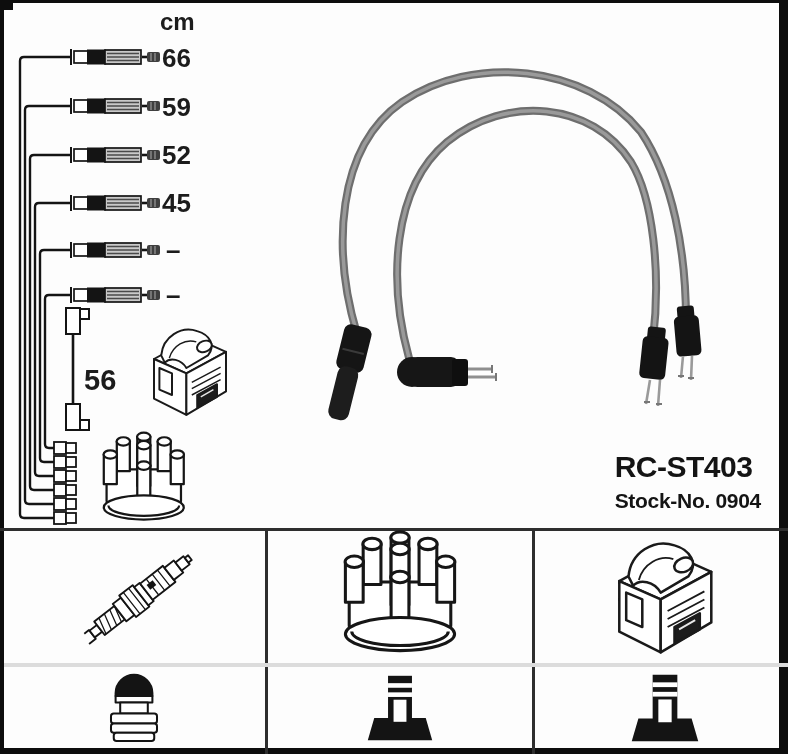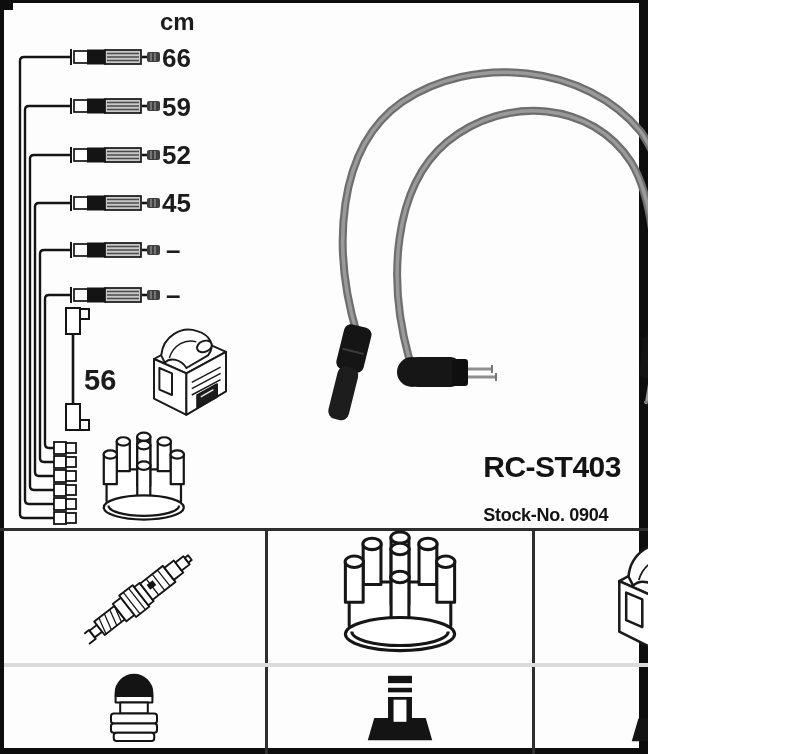--- a/index.html
+++ b/index.html
@@ -1,33 +1,33 @@
 <!DOCTYPE html>
 <html><head>
 <meta charset="utf-8">
 <style>
   html,body{margin:0;padding:0;background:#fff}
-  .stage{position:relative;width:648px;height:754px;background:#fdfdfd;overflow:hidden;
+  .stage{position:relative;width:788px;height:754px;background:#fdfdfd;overflow:hidden;
          font-family:"Liberation Sans",sans-serif;color:#161616}
   .abs{position:absolute}
   
   .f-top{left:0;top:0;width:800px;height:3px;background:#0d0d0d}
   .f-left{left:0;top:0;width:4px;height:754px;background:#0d0d0d}
   .f-right{right:0;top:0;width:9px;height:754px;background:#0d0d0d}
   .f-bottom{left:0;bottom:0;width:800px;height:6px;background:#0d0d0d}
   .f-corner{left:0;top:0;width:13px;height:10px;background:#0d0d0d}
   
   .g-top{left:0;top:528px;width:800px;height:3px;background:#2e2e2e}
   .g-col1{left:265px;top:528px;width:3px;height:226px;background:#2e2e2e}
   .g-col2{left:532px;top:528px;width:3px;height:226px;background:#2e2e2e}
   .g-row{left:4px;top:663px;width:787px;height:4px;background:#dcdcdc}
   
   .partnum{right:27px;top:451px;text-align:left;line-height:1.05;color:#141414}
   .partnum .code{font-size:30px;font-weight:700;letter-spacing:-.5px}
-  .partnum .stock{font-size:18px;font-weight:700;letter-spacing:-.3px;margin-top:23px}
+  .partnum .stock{font-size:21px;font-weight:700;letter-spacing:-.3px;margin-top:7px}
   
   text.num{font-family:"Liberation Sans",sans-serif;font-size:26px;font-weight:700;fill:#1c1c1c}
   text.cm{font-family:"Liberation Sans",sans-serif;font-size:24px;font-weight:700;fill:#1c1c1c}
   text.n56{font-family:"Liberation Sans",sans-serif;font-size:29px;font-weight:700;fill:#1c1c1c}
 </style>
 </head>
 <body>
 
 <div class="stage">
 

